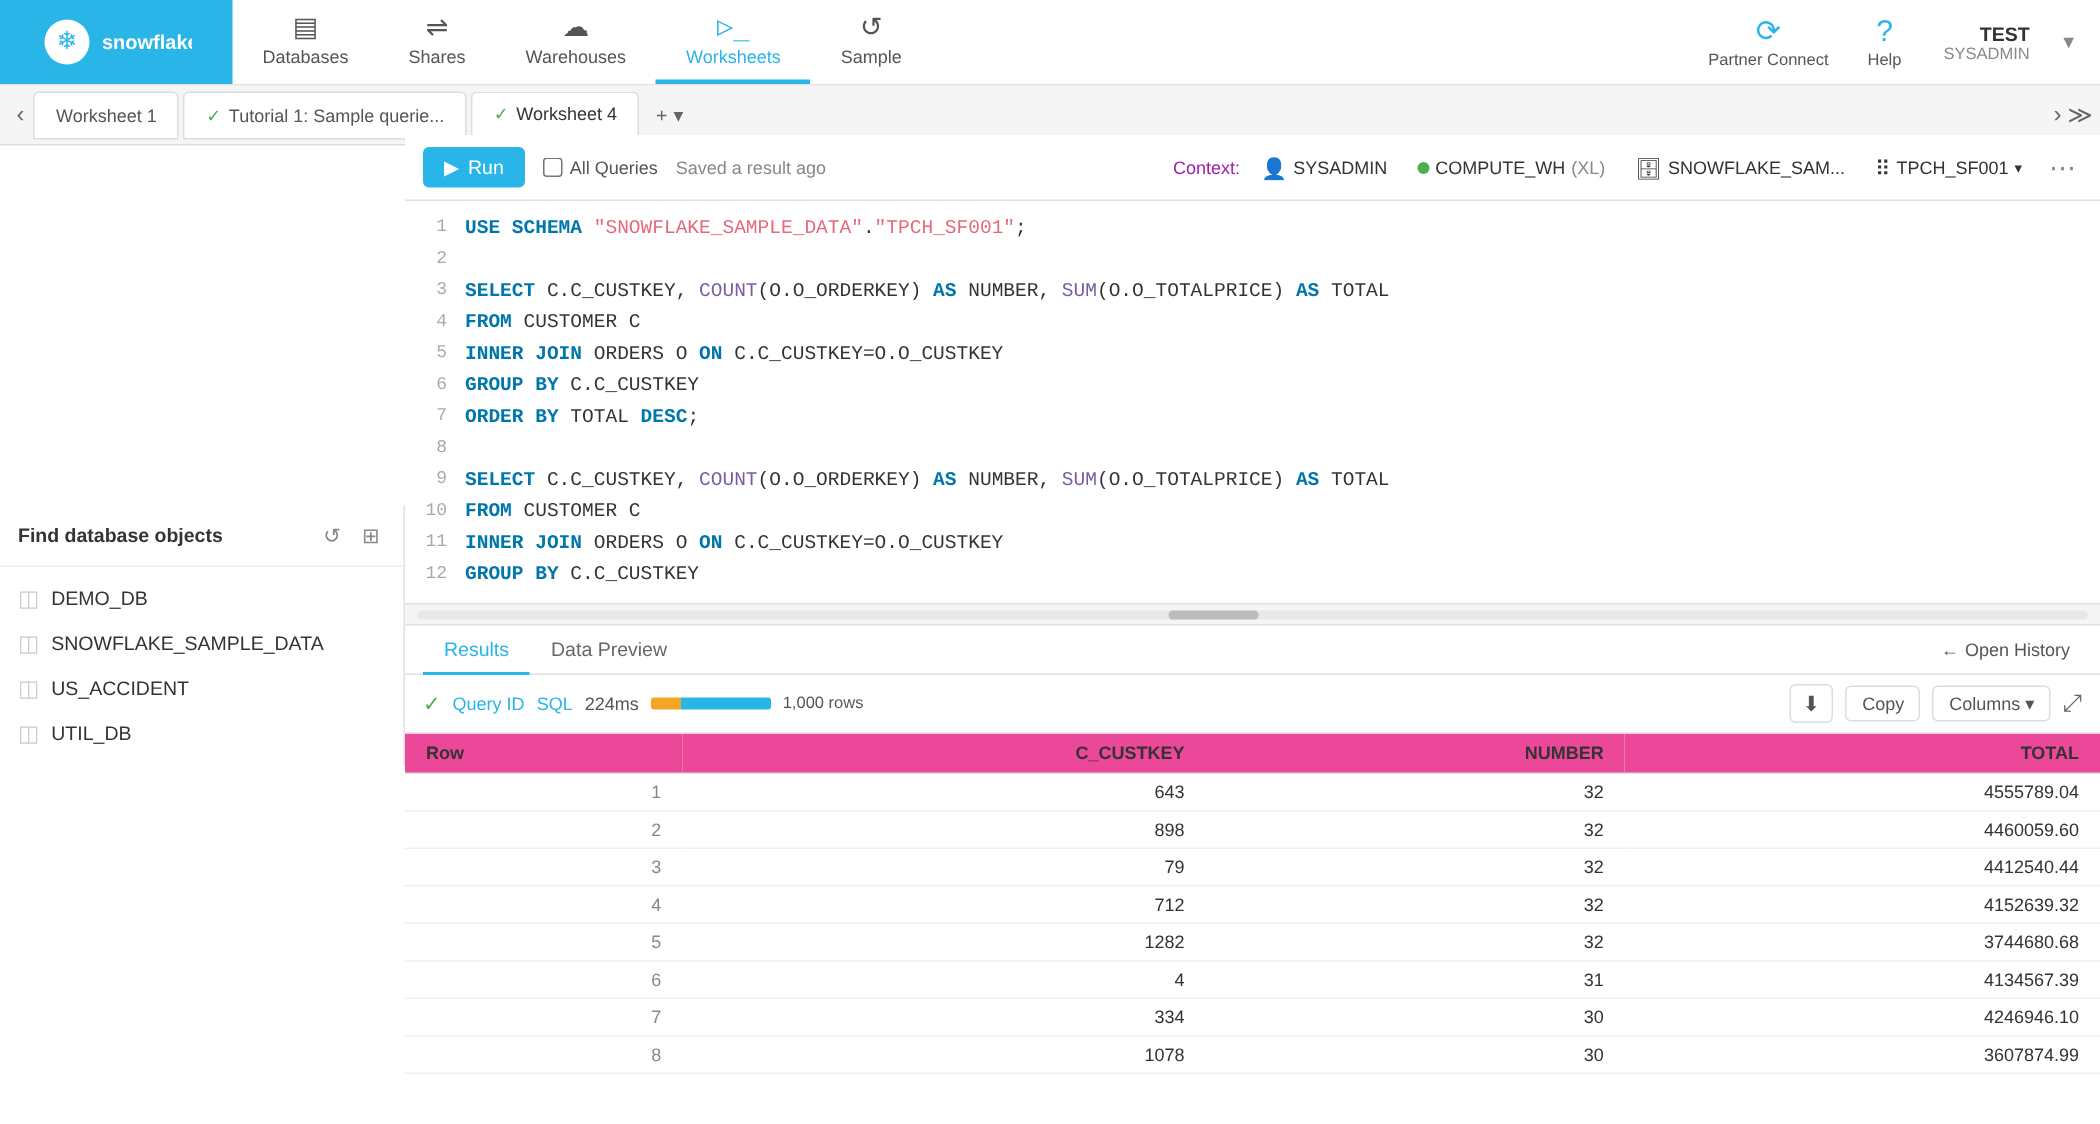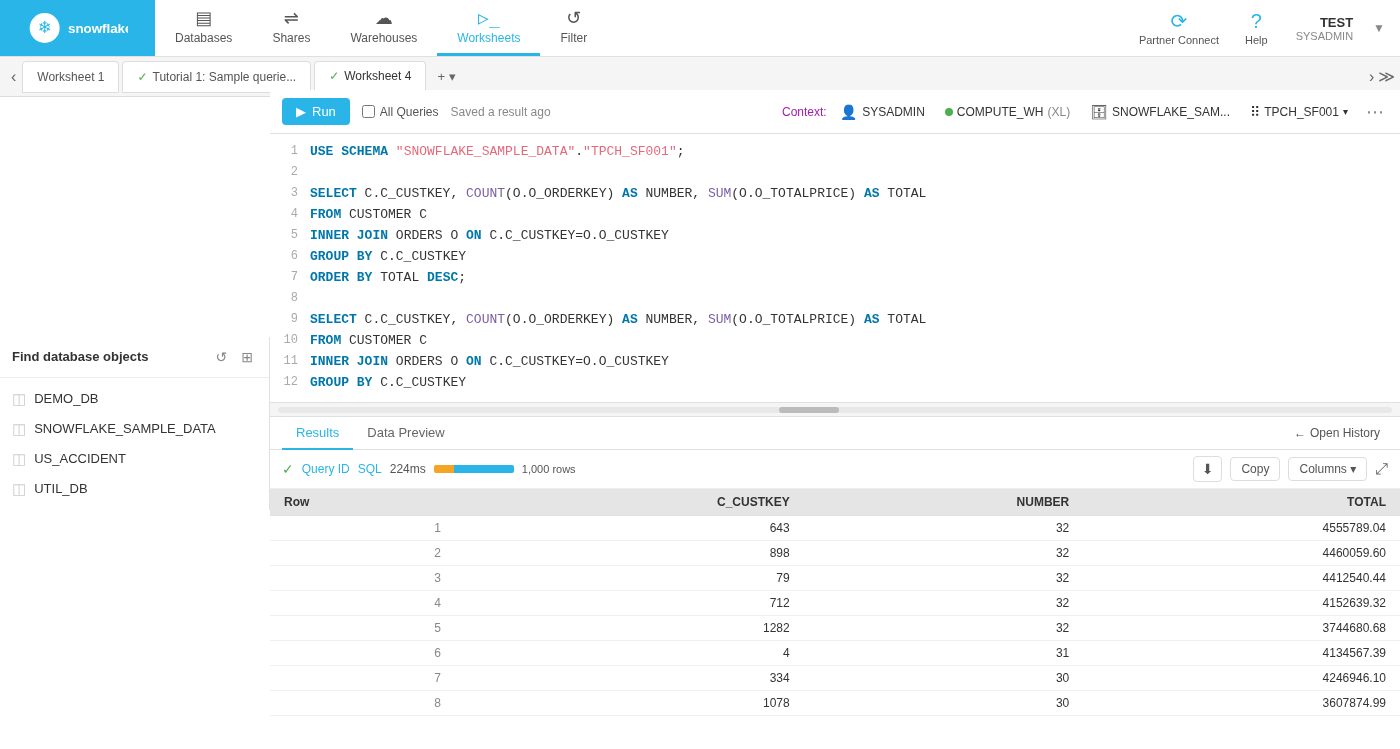--- a/index.html
+++ b/index.html
@@ -390,21 +390,21 @@
       overflow-y: auto;
       overflow-x: auto;
       flex: 1;
     }
     .data-table {
       width: 100%;
       border-collapse: collapse;
       font-size: 13px;
     }
     .data-table th {
-      background: #e5e5e5;
+      background: #ec4899;
       text-align: right;
       padding: 6px 14px;
       font-weight: 600;
       font-size: 12px;
       color: #333;
       border-bottom: 1px solid #e0e0e0;
       white-space: nowrap;
     }
     .data-table th.left { text-align: left; }
     .data-table td {
@@ -440,21 +440,21 @@
     <div class="nav-item">
       <span class="nav-icon">☁</span>
       <span>Warehouses</span>
     </div>
     <div class="nav-item active">
       <span class="nav-icon" style="font-family:monospace;">▷_</span>
       <span>Worksheets</span>
     </div>
     <div class="nav-item">
       <span class="nav-icon">↺</span>
-      <span>Filter</span>
+      <span>Sample</span>
     </div>
   </div>
   <div class="nav-right">
     <div class="nav-right-item">
       <span class="nav-icon">⟳</span>
       <span>Partner Connect</span>
     </div>
     <div class="nav-right-item">
       <span class="nav-icon">?</span>
       <span>Help</span>

